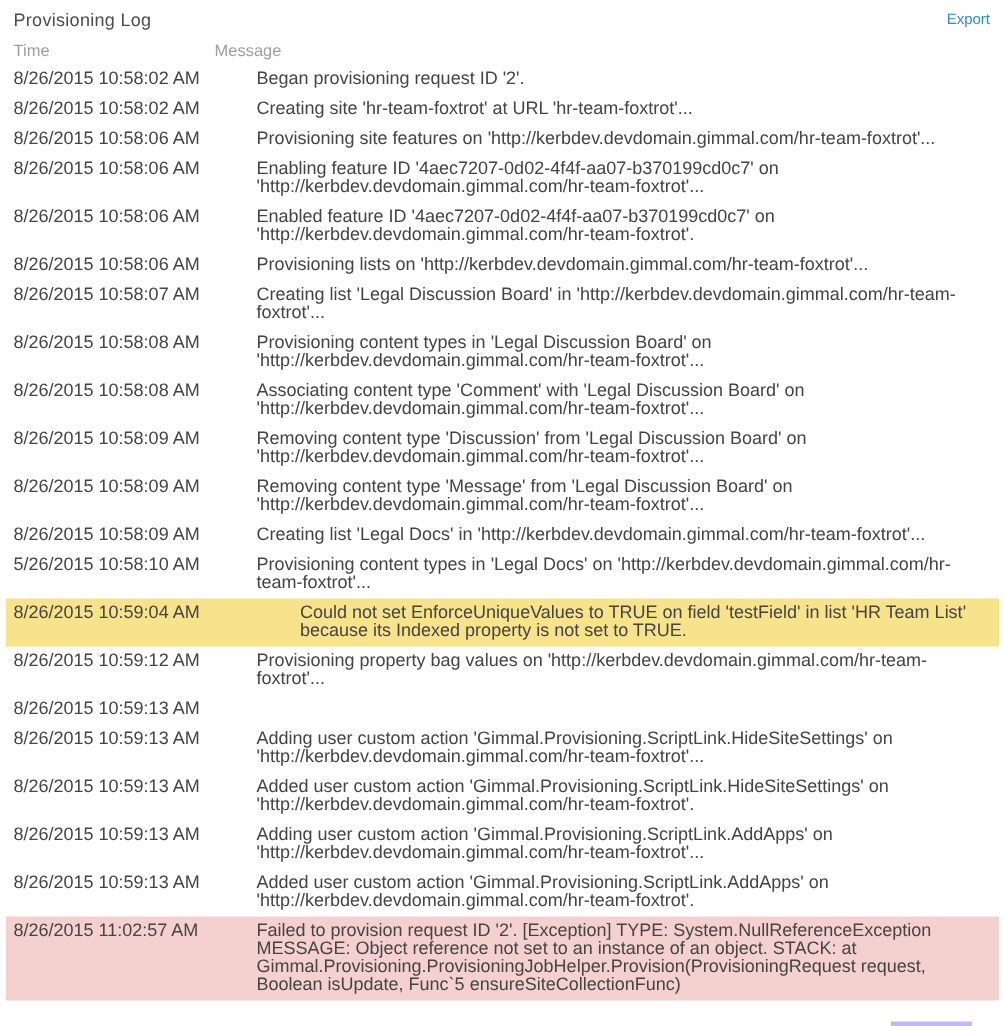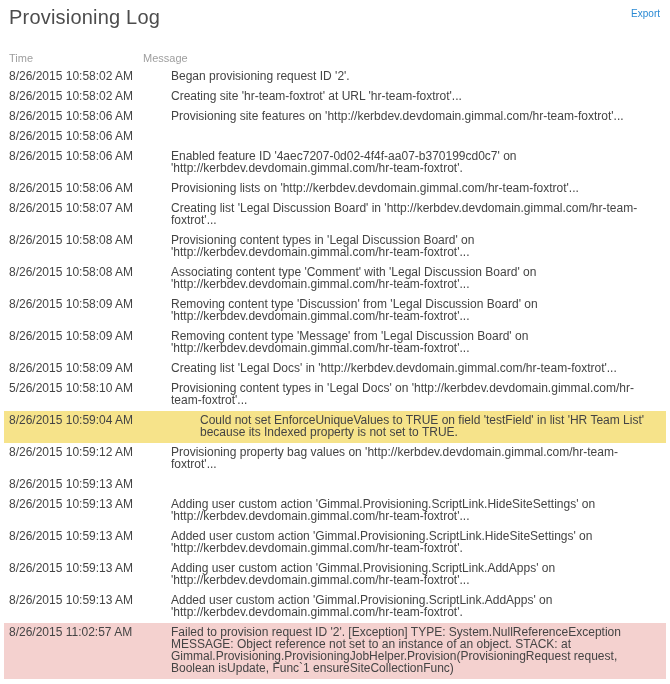--- a/index.html
+++ b/index.html
@@ -8,36 +8,36 @@
     background: #ffffff;
     font-family: "Liberation Sans", sans-serif;
     overflow: hidden;
   }
   .page { padding: 4px 4px 0 4px; }
   .titlebar {
     display: flex; justify-content: space-between; align-items: flex-start;
     padding: 2px 6px 2px 5px;
   }
   .title {
-    font-size: 20px; font-weight: normal; color: #4c4c4c;
+    font-size: 12px; font-weight: normal; color: #4c4c4c;
     letter-spacing: 0.2px;
   }
   .export-link {
     font-size: 10px; color: var(--link, #2a8ad4);
     text-decoration: none; cursor: pointer; margin-top: 2px;
   }
   .logtable { width: 662px; }
   .lrow {
     display: grid;
     grid-template-columns: 134px 1fr;
     padding: 3px 6px 5px 5px;
   }
   .hrow { padding: 6px 6px 3px 5px; }
   .hcell {
-    font-size: 11px; color: #9e9e9e; line-height: 12px; margin-top: 15px;
+    font-size: 11px; color: #9e9e9e; line-height: 12px;
   }
   .cell {
     font-size: 12px; color: #444444; line-height: 12px;
     overflow-wrap: break-word;
   }
   .cell.msg { padding-right: 4px; margin-left: 28px; }
   .lrow.warning { background: var(--warning-bg, #f6e38a); gap: 29px; }
   .lrow.error   { background: var(--error-bg, #f4d1cf); }
   .footer {
     display: flex; justify-content: flex-end;
@@ -75,20 +75,21 @@
         <div class="lrow">
     <div class="cell">8/26/2015 10:58:02 AM</div>
     <div class="cell msg">Creating site 'hr-team-foxtrot' at URL 'hr-team-foxtrot'...</div>
   </div>
         <div class="lrow">
     <div class="cell">8/26/2015 10:58:06 AM</div>
     <div class="cell msg">Provisioning site features on 'http://kerbdev.devdomain.gimmal.com/hr-team-foxtrot'...</div>
   </div>
         <div class="lrow">
     <div class="cell">8/26/2015 10:58:06 AM</div>
+    <div class="cell msg">Enabling feature ID '4aec7207-0d02-4f4f-aa07-b370199cd0c7' on 'http://kerbdev.devdomain.gimmal.com/hr-team-foxtrot'...</div>
   </div>
         <div class="lrow">
     <div class="cell">8/26/2015 10:58:06 AM</div>
     <div class="cell msg">Enabled feature ID '4aec7207-0d02-4f4f-aa07-b370199cd0c7' on 'http://kerbdev.devdomain.gimmal.com/hr-team-foxtrot'.</div>
   </div>
         <div class="lrow">
     <div class="cell">8/26/2015 10:58:06 AM</div>
     <div class="cell msg">Provisioning lists on 'http://kerbdev.devdomain.gimmal.com/hr-team-foxtrot'...</div>
   </div>
         <div class="lrow">
@@ -141,21 +142,21 @@
         <div class="lrow">
     <div class="cell">8/26/2015 10:59:13 AM</div>
     <div class="cell msg">Adding user custom action 'Gimmal.Provisioning.ScriptLink.AddApps' on 'http://kerbdev.devdomain.gimmal.com/hr-team-foxtrot'...</div>
   </div>
         <div class="lrow">
     <div class="cell">8/26/2015 10:59:13 AM</div>
     <div class="cell msg">Added user custom action 'Gimmal.Provisioning.ScriptLink.AddApps' on 'http://kerbdev.devdomain.gimmal.com/hr-team-foxtrot'.</div>
   </div>
         <div class="lrow error">
     <div class="cell">8/26/2015 11:02:57 AM</div>
-    <div class="cell msg">Failed to provision request ID '2'. [Exception] TYPE: System.NullReferenceException MESSAGE: Object reference not set to an instance of an object. STACK: at Gimmal.Provisioning.ProvisioningJobHelper.Provision(ProvisioningRequest request, Boolean isUpdate, Func`1 ensureSiteCollectionFunc)</div>
+    <div class="cell msg">Failed to provision request ID '2'. [Exception] TYPE: System.NullReferenceException MESSAGE: Object reference not set to an instance of an object. STACK: at Gimmal.Provisioning.ProvisioningJobHelper.Provision(ProvisioningRequest request, Boolean isUpdate, Func`5 ensureSiteCollectionFunc)</div>
   </div>
       </div>
   </div>
 
   <div class="footer">
     <button class="ok-button">OK</button>
   </div>
 
 </div>
 

